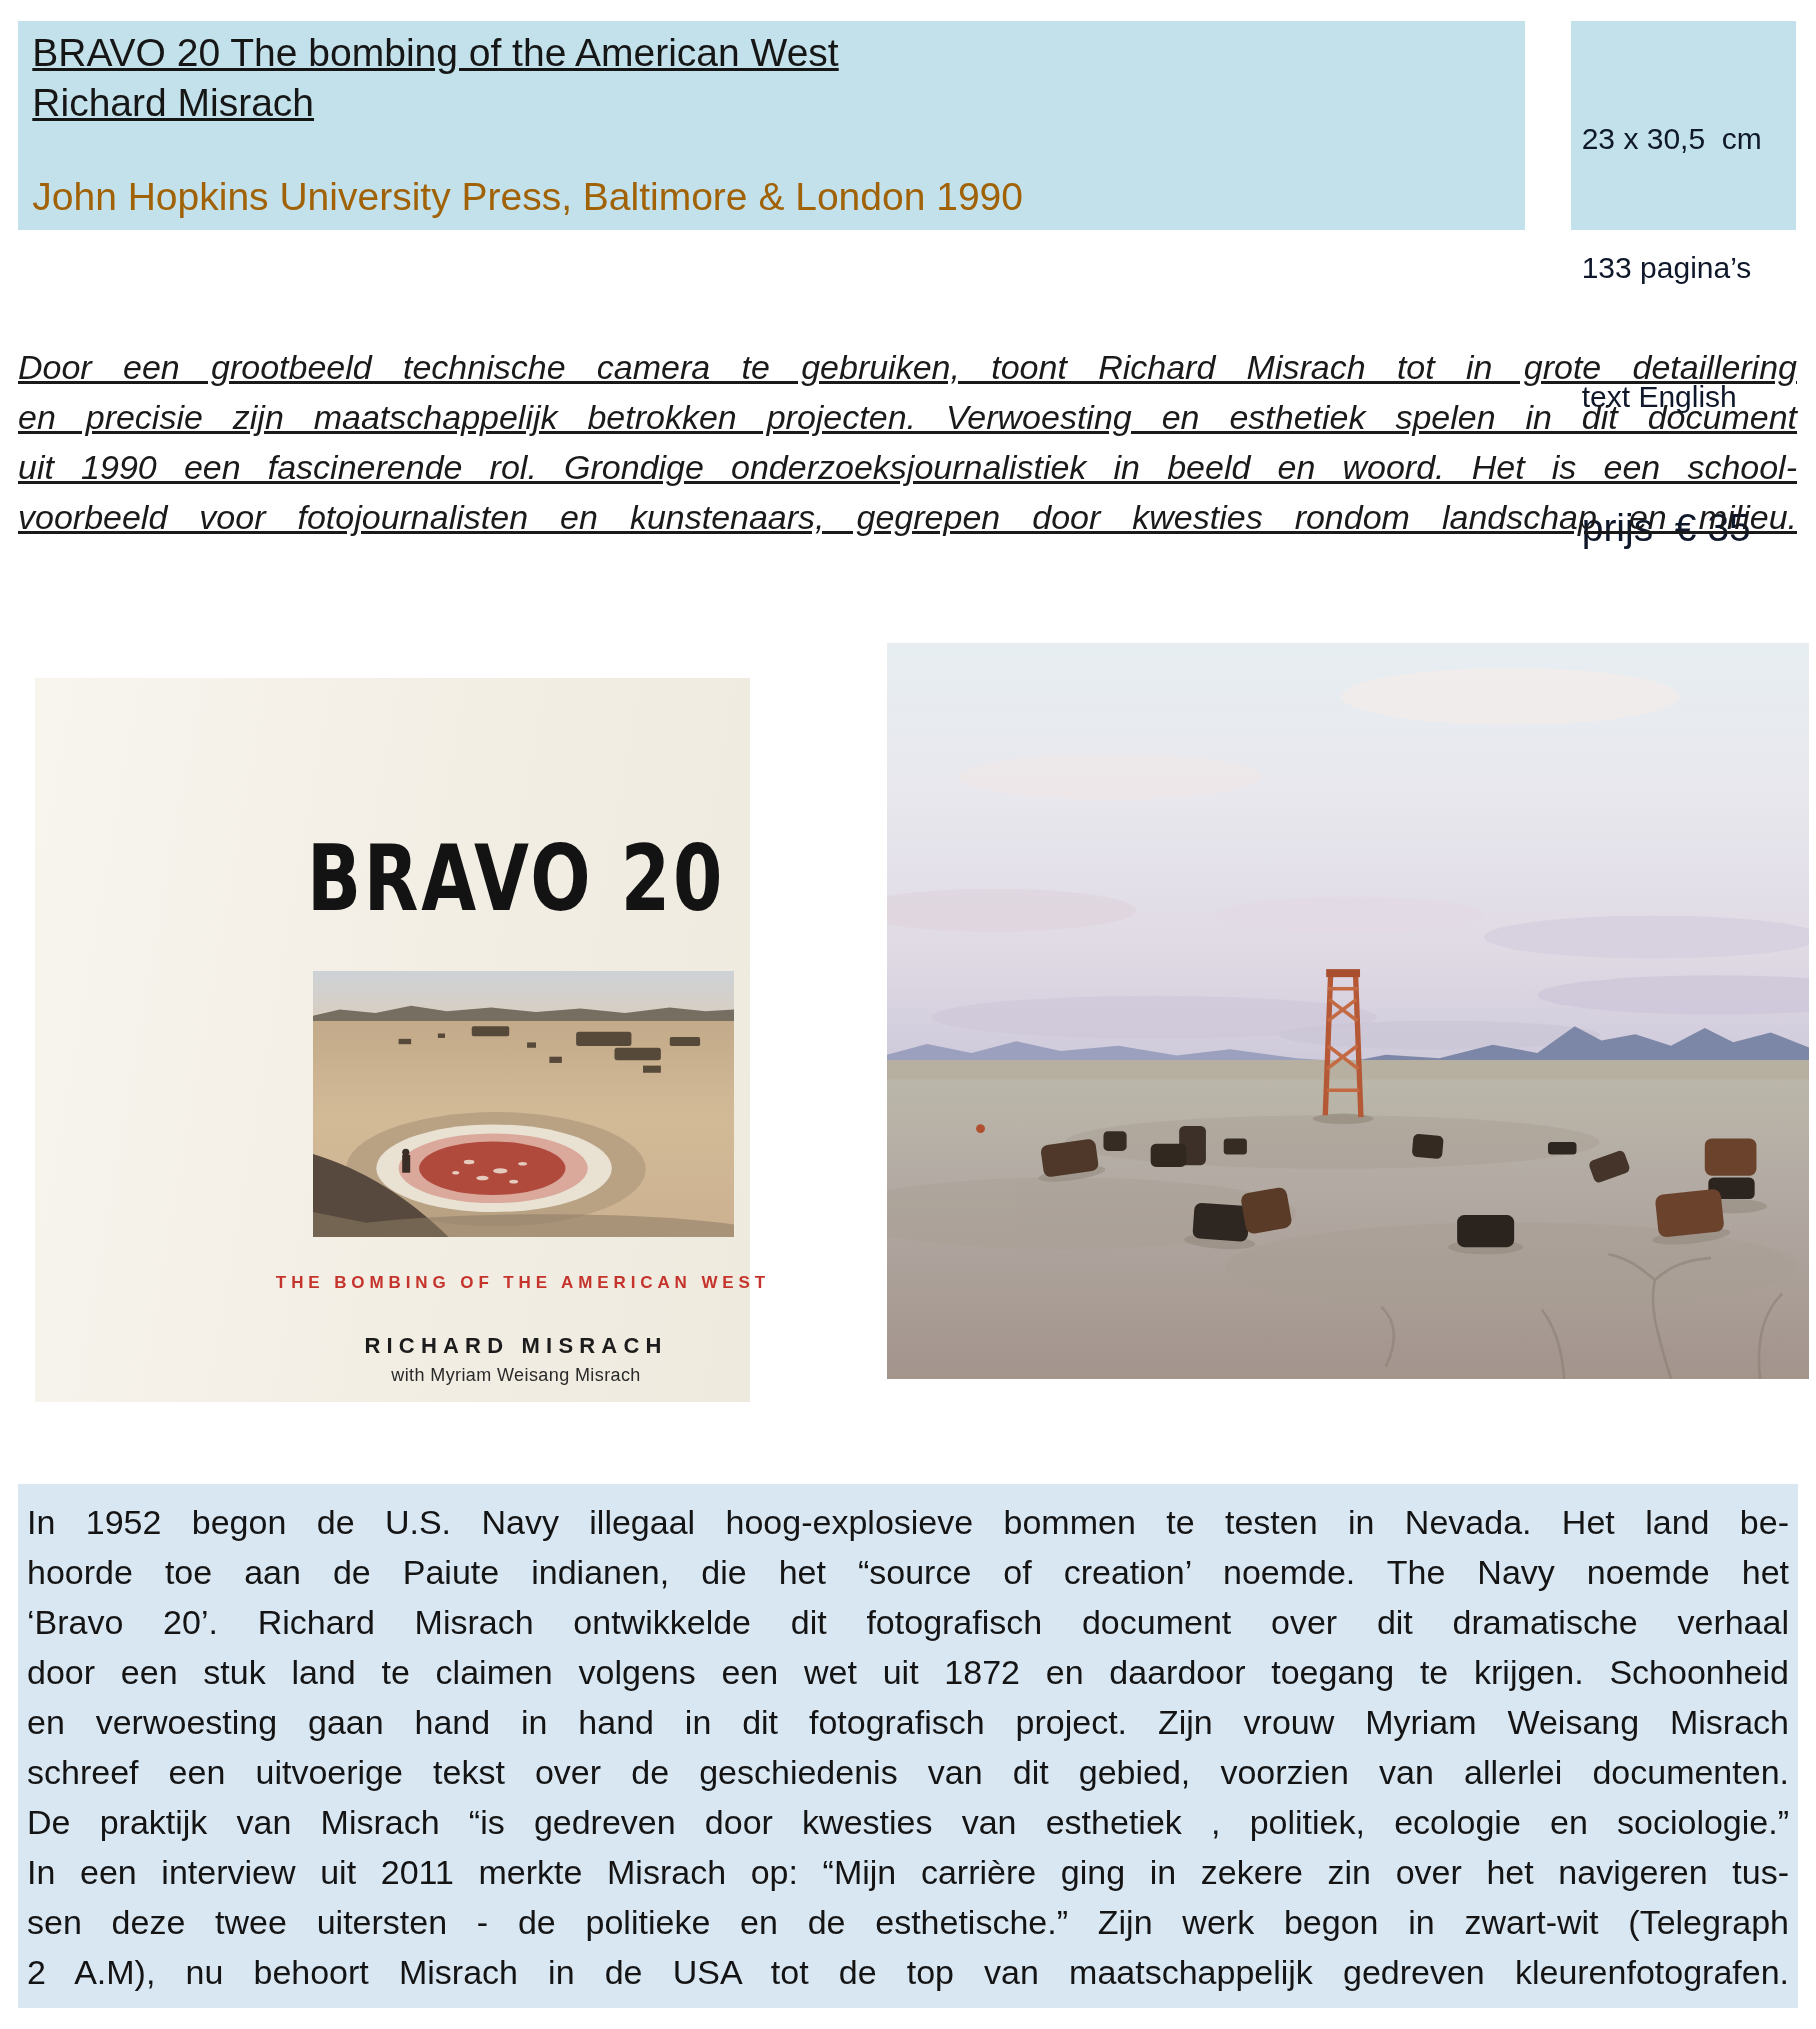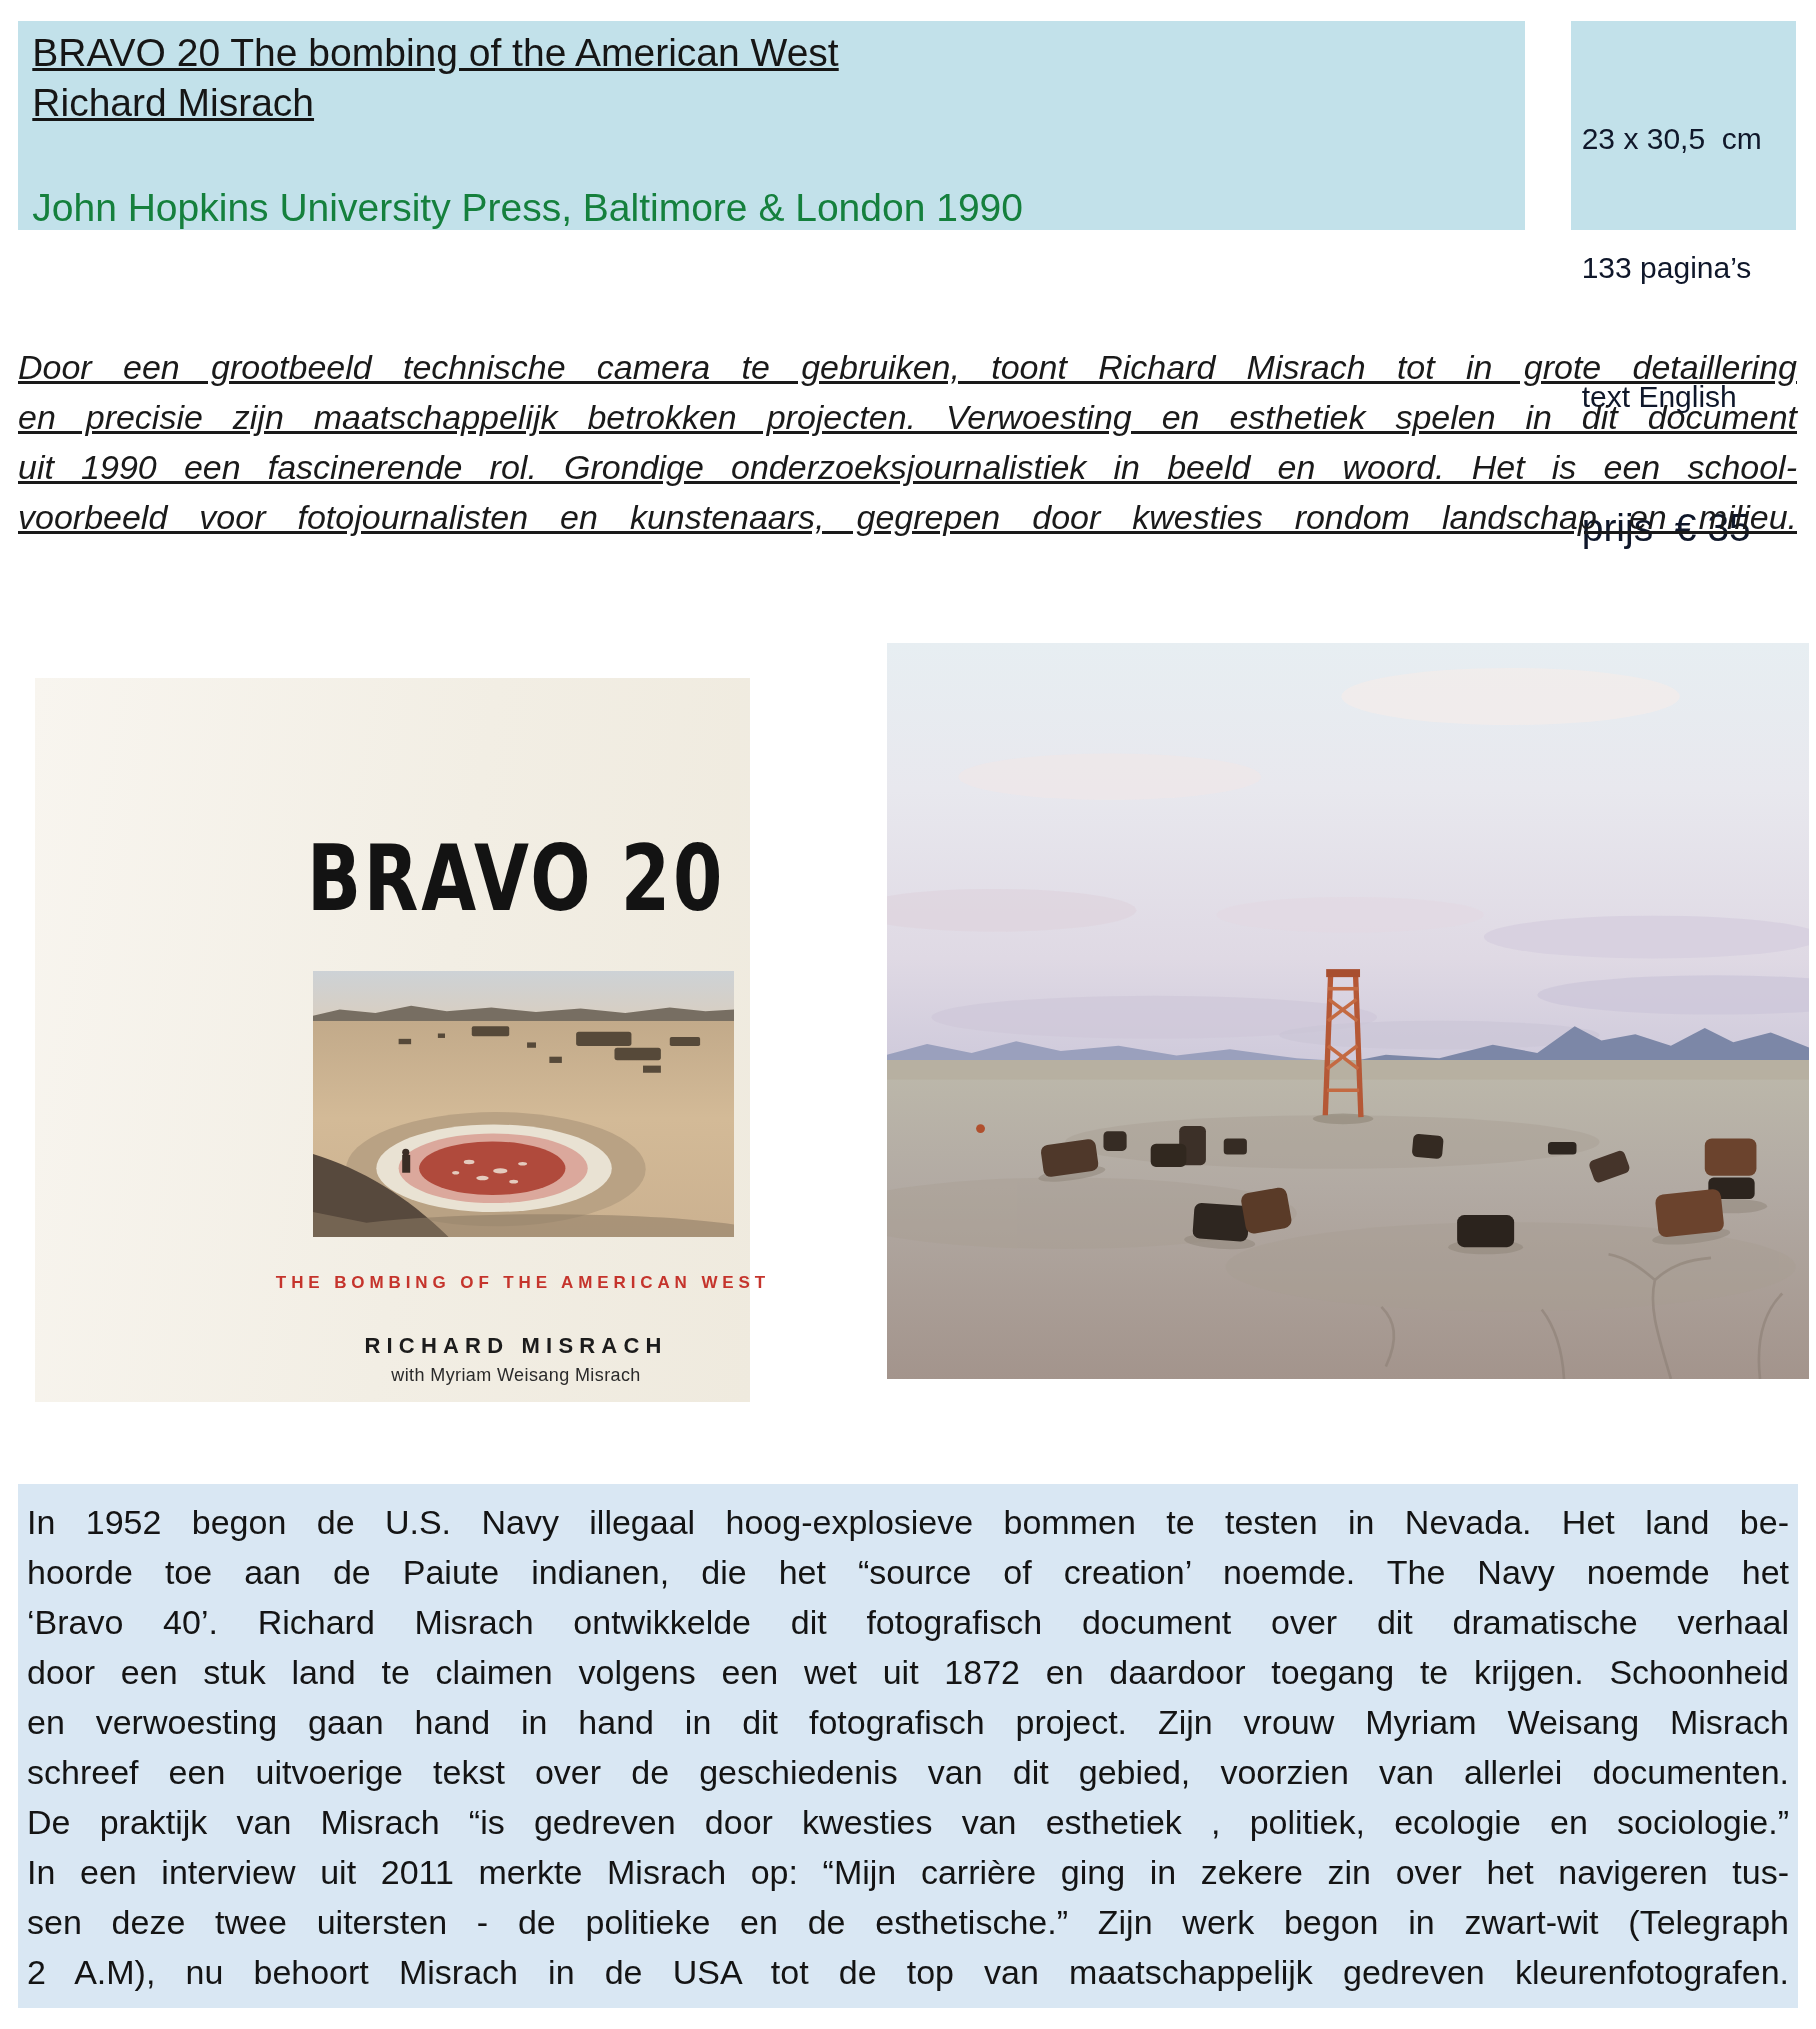--- a/index.html
+++ b/index.html
@@ -6,21 +6,21 @@
   .page{
     position:relative;width:1816px;height:2029px;background:#ffffff;
     font-family:"Liberation Sans",sans-serif;color:#1b1b1b;overflow:hidden;
   }
   
   .hdr-main{
     position:absolute;left:18px;top:20.5px;width:1507px;height:209px;
     background:#c2e1ea;box-sizing:border-box;padding:7.1px 0 5.3px 14.3px;
   }
   .hdr-title,.hdr-author{font-size:39px;line-height:50px;color:#161616;text-decoration:underline;}
-  .hdr-pub{position:absolute;left:14.3px;bottom:0;font-size:39px;color:#15803d;white-space:nowrap;}
+  .hdr-pub{position:absolute;left:14.3px;bottom:11px;font-size:39px;color:#a16207;white-space:nowrap;}
   .specs{
     position:absolute;left:1571px;top:20.5px;width:225px;height:209px;
     background:#c2e1ea;box-sizing:border-box;padding:10.7px 0 0 10.7px;
     font-size:30px;line-height:43px;color:#0f172a;white-space:pre-wrap;
   }
   .specs .price{font-size:39px;line-height:48px;}
   
   .intro{
     position:absolute;left:18px;top:342px;width:1779px;
     font-style:italic;font-size:34px;line-height:50px;color:#1a1a1a;text-decoration:underline;
@@ -230,21 +230,21 @@
             <ellipse cx="672" cy="678" rx="42" ry="8" fill="#8d8478" opacity="0.5"></ellipse>
             <rect x="640" y="642" width="64" height="36" rx="8" fill="#2b231d"></rect>
           </g>
       </g>
     </svg>
   </figure>
 
   <section class="body-block">
     <div class="jline">In 1952 begon de U.S. Navy illegaal hoog-explosieve bommen te testen in Nevada. Het land be-</div>
     <div class="jline">hoorde toe aan de Paiute indianen, die het “source of creation’ noemde. The Navy noemde het</div>
-    <div class="jline">‘Bravo 40’. Richard Misrach ontwikkelde dit fotografisch document over dit dramatische verhaal</div>
+    <div class="jline">‘Bravo 20’. Richard Misrach ontwikkelde dit fotografisch document over dit dramatische verhaal</div>
     <div class="jline">door een stuk land te claimen volgens een wet uit 1872 en daardoor toegang te krijgen. Schoonheid</div>
     <div class="jline">en verwoesting gaan hand in hand in dit fotografisch project. Zijn vrouw Myriam Weisang Misrach</div>
     <div class="jline">schreef een uitvoerige tekst over de geschiedenis van dit gebied, voorzien van allerlei documenten.</div>
     <div class="jline">De praktijk van Misrach “is gedreven door kwesties van esthetiek , politiek, ecologie en sociologie.”</div>
     <div class="jline">In een interview uit 2011 merkte Misrach op: “Mijn carrière ging in zekere zin over het navigeren tus-</div>
     <div class="jline">sen deze twee uitersten - de politieke en de esthetische.” Zijn werk begon in zwart-wit (Telegraph</div>
     <div class="jline">2 A.M), nu behoort Misrach in de USA tot de top van maatschappelijk gedreven kleurenfotografen.</div>
   </section>
 
 </div>

